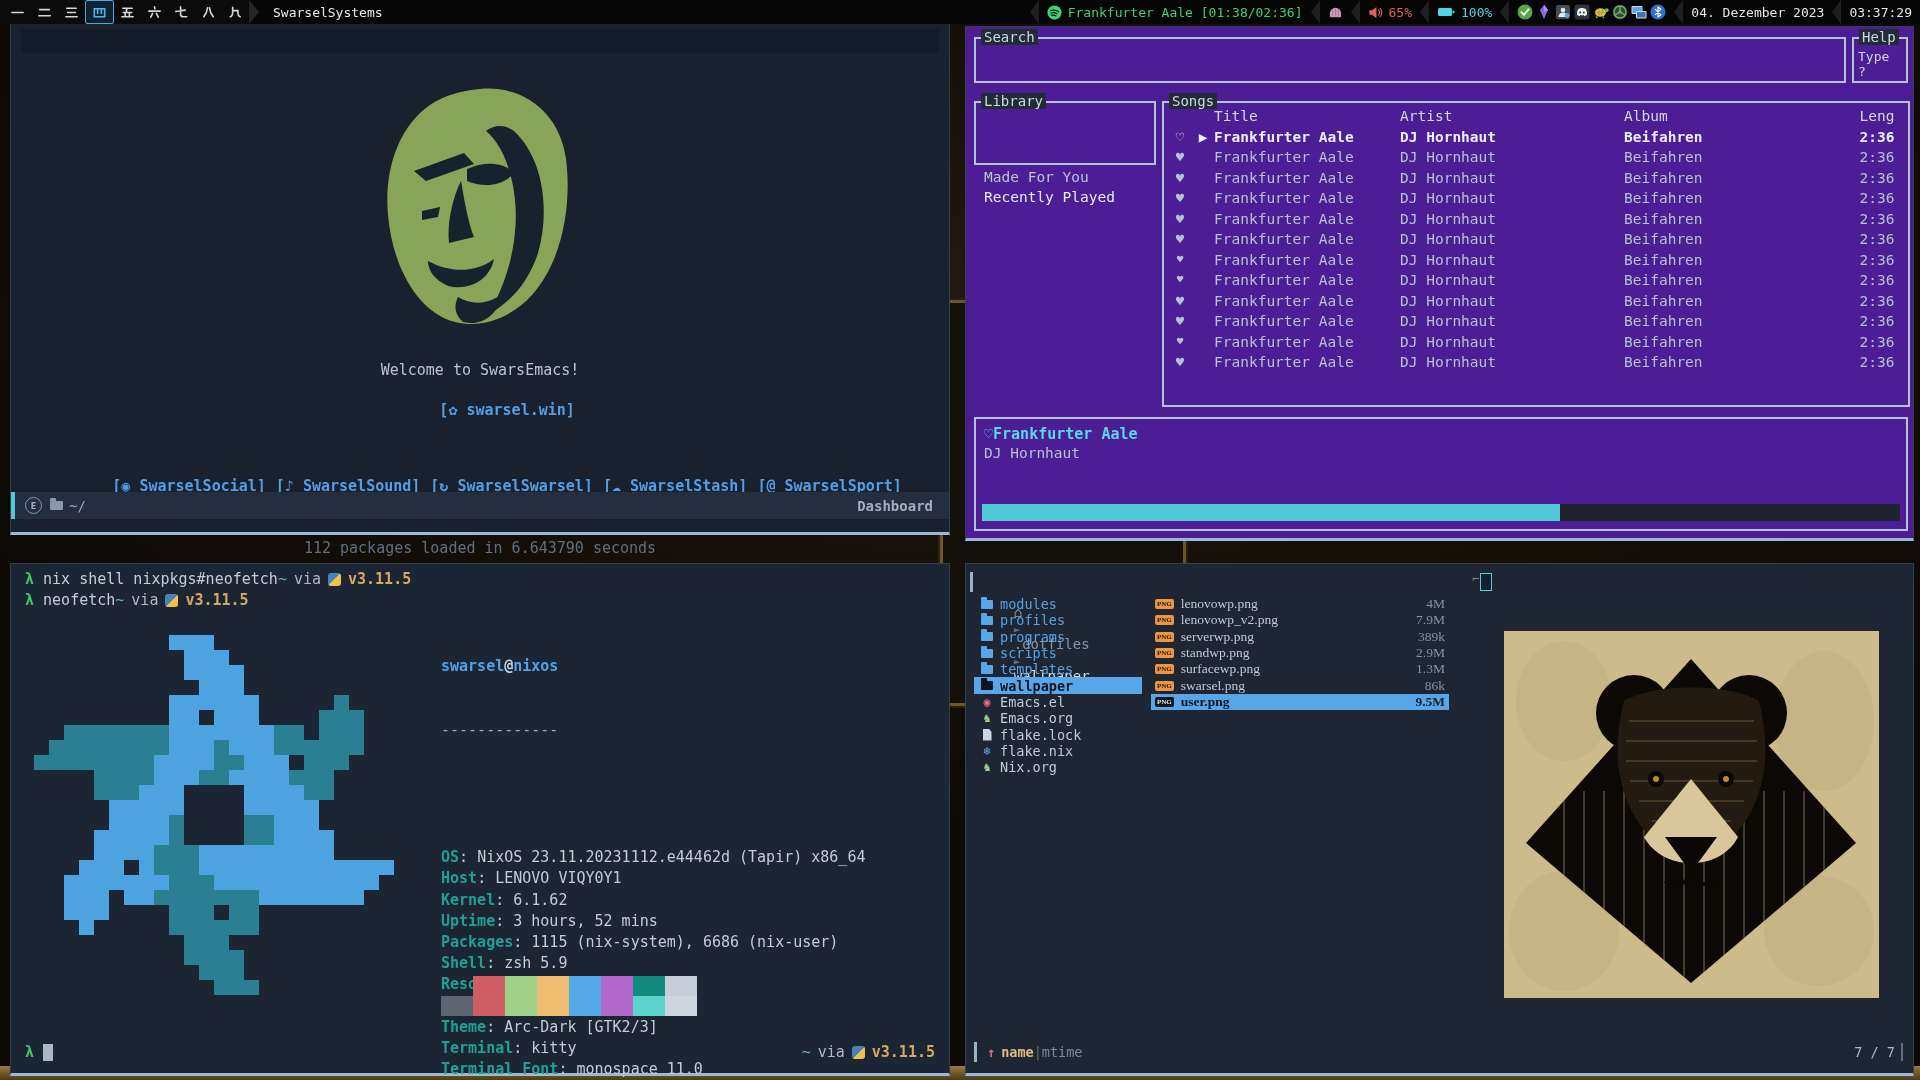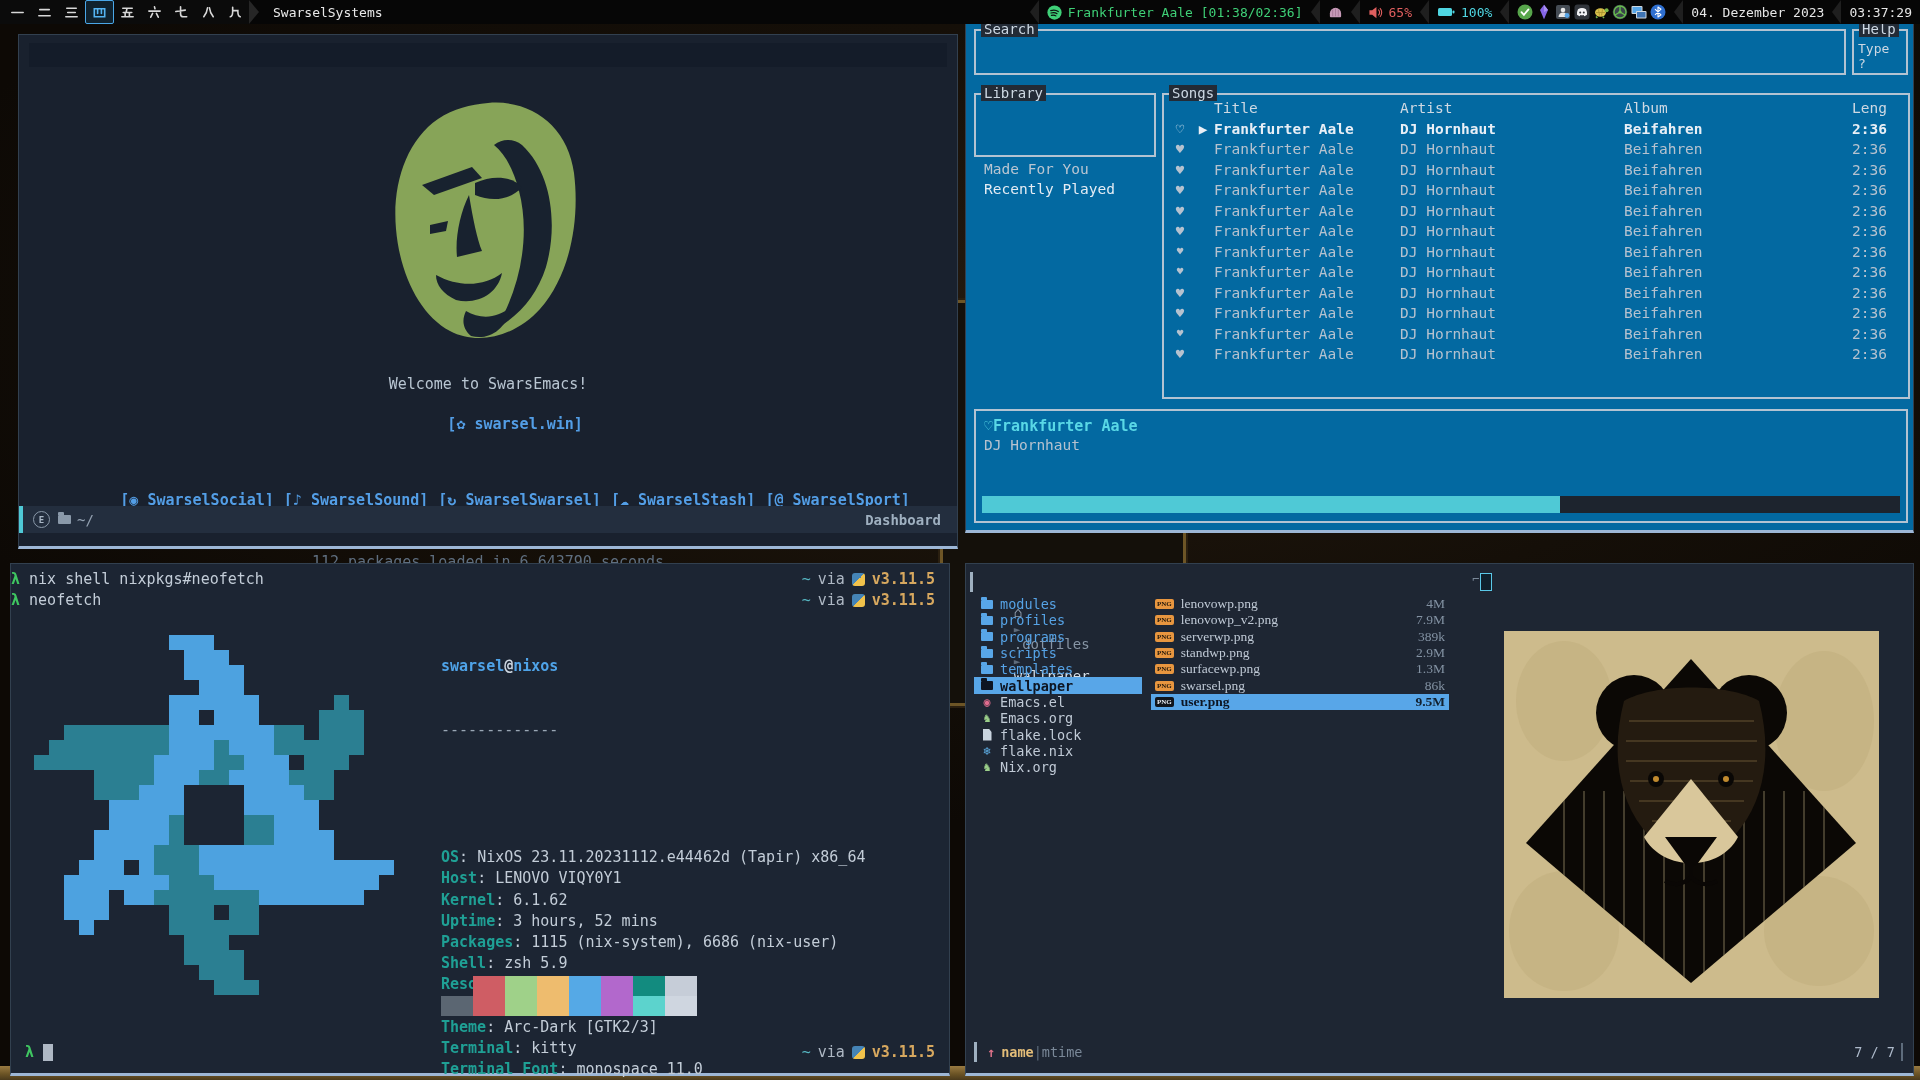--- a/index.html
+++ b/index.html
@@ -22,22 +22,22 @@
   .arrow-r{width:0;height:0;border-top:12px solid transparent;border-bottom:12px solid transparent;border-left:10px solid #262626;}
   #bar-title{padding:0 14px;color:#e8e8e8;}
   #bar-right{margin-left:auto;display:flex;align-items:center;gap:8px;padding-right:8px;}
   .sep-l{width:0;height:0;border-top:12px solid transparent;border-bottom:12px solid transparent;border-right:9px solid #1f1f1f;}
   .green{color:#3fd077}.red{color:#e05f5f}.cyan{color:#4fd6e2}
   .bar-group{display:flex;align-items:center;gap:6px;white-space:pre;}
   .tray{display:flex;align-items:center;gap:3px;}
   .tray svg{width:16px;height:16px;display:block;}
   
   .win{position:absolute;background:#1d2634;border:1px solid #32404f;border-bottom:3px solid #9db7d6;z-index:4;}
-  #win-emacs{left:10px;top:34px;width:938px;height:511px;background:#19212e;margin-left:8px;}
-  #win-music{left:965px;top:18px;width:947px;height:511px;background:#0369a1;}
+  #win-emacs{left:10px;top:20px;width:938px;height:511px;background:#19212e;}
+  #win-music{left:965px;top:26px;width:947px;height:511px;background:#4c1d95;}
   #win-term{left:10px;top:563px;width:938px;height:509px;background:#1c2533;}
   #win-files{left:965px;top:563px;width:947px;height:509px;background:#1e2633;}
   .winicon{position:absolute;display:flex;align-items:flex-start;gap:1px;color:#7a8898;font-size:12px;}
   .winicon .tabbox{width:10px;height:16px;border:1px solid #5ac8e8;background:#10202c;margin-top:1px;}
   
   #emacs-tabstrip{position:absolute;left:10px;top:8px;right:10px;height:24px;background:#141c29;}
   #emacs-center{position:absolute;left:0;right:0;top:36px;text-align:center;color:#c3ced9;}
   #emacs-face{margin:26px auto 0;display:block;}
   #emacs-welcome{font-size:15px;margin-top:16px;color:#b9c6d2;}
   .emacs-links{margin-top:22px;font-size:15px;font-weight:bold;color:#539ee6;white-space:pre;}
@@ -68,30 +68,30 @@
   .songrow{display:flex;font-size:14.5px;line-height:20.5px;color:#b6c2cf;}
   .songrow.head{color:#cfd9e3;}
   .songrow.current{font-weight:bold;color:#e9eff6;}
   .c-heart{width:24px;text-align:center;}
   .songrow .c-heart{font-size:14px;}
   .songrow.small .c-heart{font-size:11px;}
   .c-marker{width:22px;text-align:center;}
   .c-title{flex:1;}
   .c-artist{width:224px;}
   .c-album{width:228px;}
-  .c-len{width:50px;text-align:left;}
+  .c-len{width:50px;text-align:center;}
   #songs-rows{padding:3px 6px 0 4px;}
   #m-playing{left:8px;top:390px;width:930px;height:110px;}
   #m-playing .ptrack{padding:6px 8px 0 8px;font-size:15px;font-weight:bold;color:#59d8e6;}
   #m-playing .partist{padding:2px 8px;font-size:14.5px;color:#b6c2cf;}
   #m-progress{position:absolute;left:6px;right:6px;bottom:8px;height:17px;background:#1d242e;}
   #m-progress .fill{height:100%;background:#4fc9d6;}
   
   #win-term{font-size:15px;color:#c3cdd8;}
-  .tline{position:absolute;left:0;right:14px;display:flex;justify-content:space-between;white-space:pre;}
+  .tline{position:absolute;left:14px;right:14px;display:flex;white-space:pre;}
   .lam{color:#3fc661;font-weight:bold;}
   .rp .tilde{color:#56b6c2;} .rp .via{color:#aeb8c4;} .rp .ver{color:#d7a85f;font-weight:bold;}
   .rp{display:flex;gap:7px;align-items:center;}
   .pyicon{width:13px;height:13px;border-radius:3px;background:linear-gradient(135deg,#4584b6 50%,#f0c24b 50%);display:inline-block;}
   #nixlogo{position:absolute;left:8px;top:56px;width:392px;height:392px;}
   #nixlogo .px{position:absolute;width:15px;height:15px;}
   #nf{position:absolute;left:430px;top:50px;line-height:21.2px;white-space:pre;}
   #nf .user{color:#4fa3e8;font-weight:bold;} #nf .at{color:#cfd8e2;font-weight:bold;}
   #nf .dashes{color:#9aa7b5;}
   #nf .k{color:#1fa095;font-weight:bold;} #nf .v{color:#c3cdd8;}

